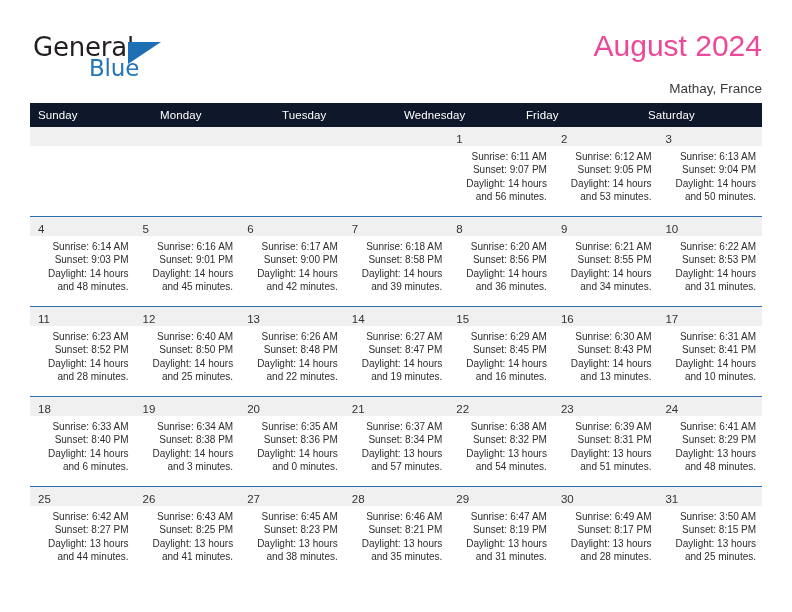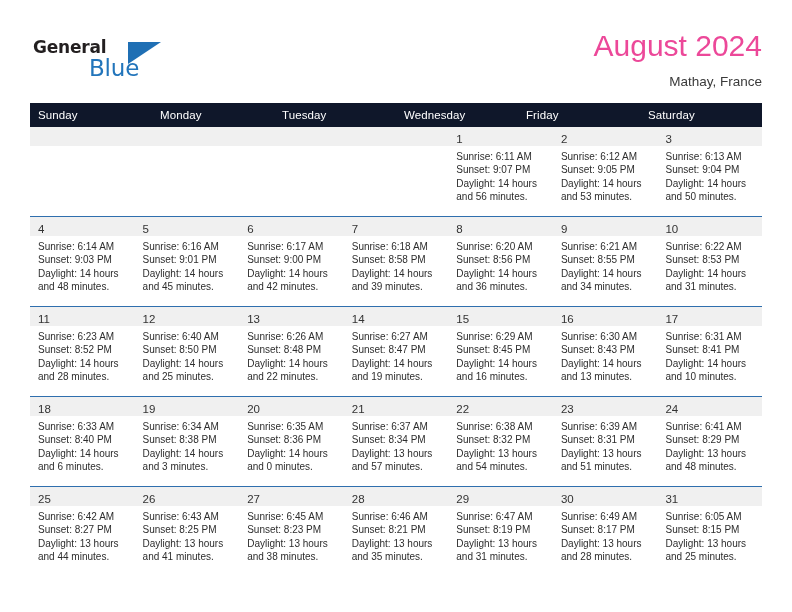--- a/index.html
+++ b/index.html
@@ -35,26 +35,25 @@
     position: absolute;
     left: 0;
     top: 6px;
     width: 180px;
     height: 56px;
   }
   .brand-general {
     position: absolute;
     left: 3px;
     top: 0px;
-    font-size: 17px;
+    font-size: 26px;
     line-height: 27px;
     color: #231f20;
     letter-spacing: -0.2px;
     font-family: "DejaVu Sans", sans-serif;
-    font-weight: bold;
   }
   .brand-blue {
     position: absolute;
     left: 59px;
     top: 21px;
     font-size: 23px;
     line-height: 27px;
     color: #2275bb;
     letter-spacing: -0.2px;
     font-family: "DejaVu Sans", sans-serif;
@@ -77,21 +76,21 @@
   }
   .cal-title {
     font-size: 30px;
     line-height: 36px;
     color: #ec4899;
     font-weight: normal;
     letter-spacing: 0px;
     font-family: "Liberation Sans", sans-serif;
   }
   .cal-subtitle {
-    margin-top: 10px;
+    margin-top: 17px;
     font-size: 13.5px;
     line-height: 16px;
     color: #3a3a3a;
     font-family: "Liberation Sans", sans-serif;
   }
 
   
   .calendar {
     position: absolute;
     left: 30px;
@@ -142,20 +141,21 @@
     padding: 2px 0 1px 8px;
     box-sizing: content-box;
   }
   .daynum {
     font-size: 11.5px;
     line-height: 15px;
     color: #333333;
   }
   .daybody {
     padding: 4px 6px 0 8px;
+    text-align: right;
   }
   .dayline {
     font-size: 10px;
     line-height: 13.4px;
     color: #2d2d2d;
     white-space: nowrap;
   }
 </style>
 </head>
 <body>
@@ -478,21 +478,21 @@
             <div class="daybody">
               <div class="dayline">Sunrise: 6:49 AM</div>
               <div class="dayline">Sunset: 8:17 PM</div>
               <div class="dayline">Daylight: 13 hours</div>
               <div class="dayline">and 28 minutes.</div>
             </div>
           </div>
           <div class="daycell">
             <div class="daynum-band"><span class="daynum">31</span></div>
             <div class="daybody">
-              <div class="dayline">Sunrise: 6:05 AM</div>
+              <div class="dayline">Sunrise: 3:50 AM</div>
               <div class="dayline">Sunset: 8:15 PM</div>
               <div class="dayline">Daylight: 13 hours</div>
               <div class="dayline">and 25 minutes.</div>
             </div>
           </div>
         </div>
       </div>
   </div>
 
 </div>

